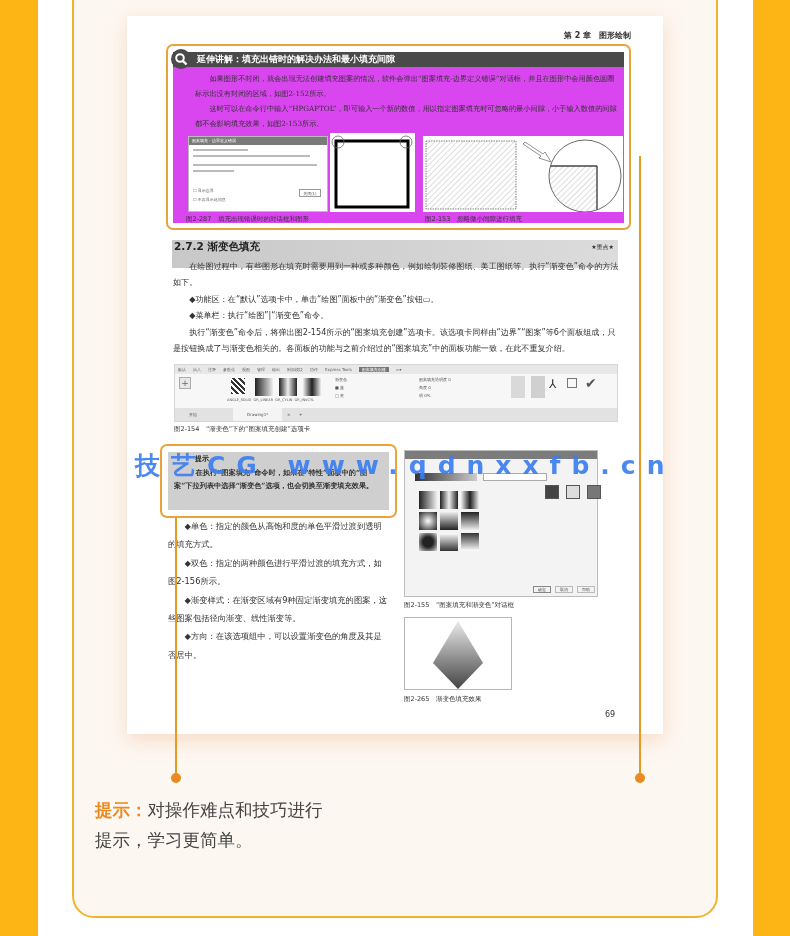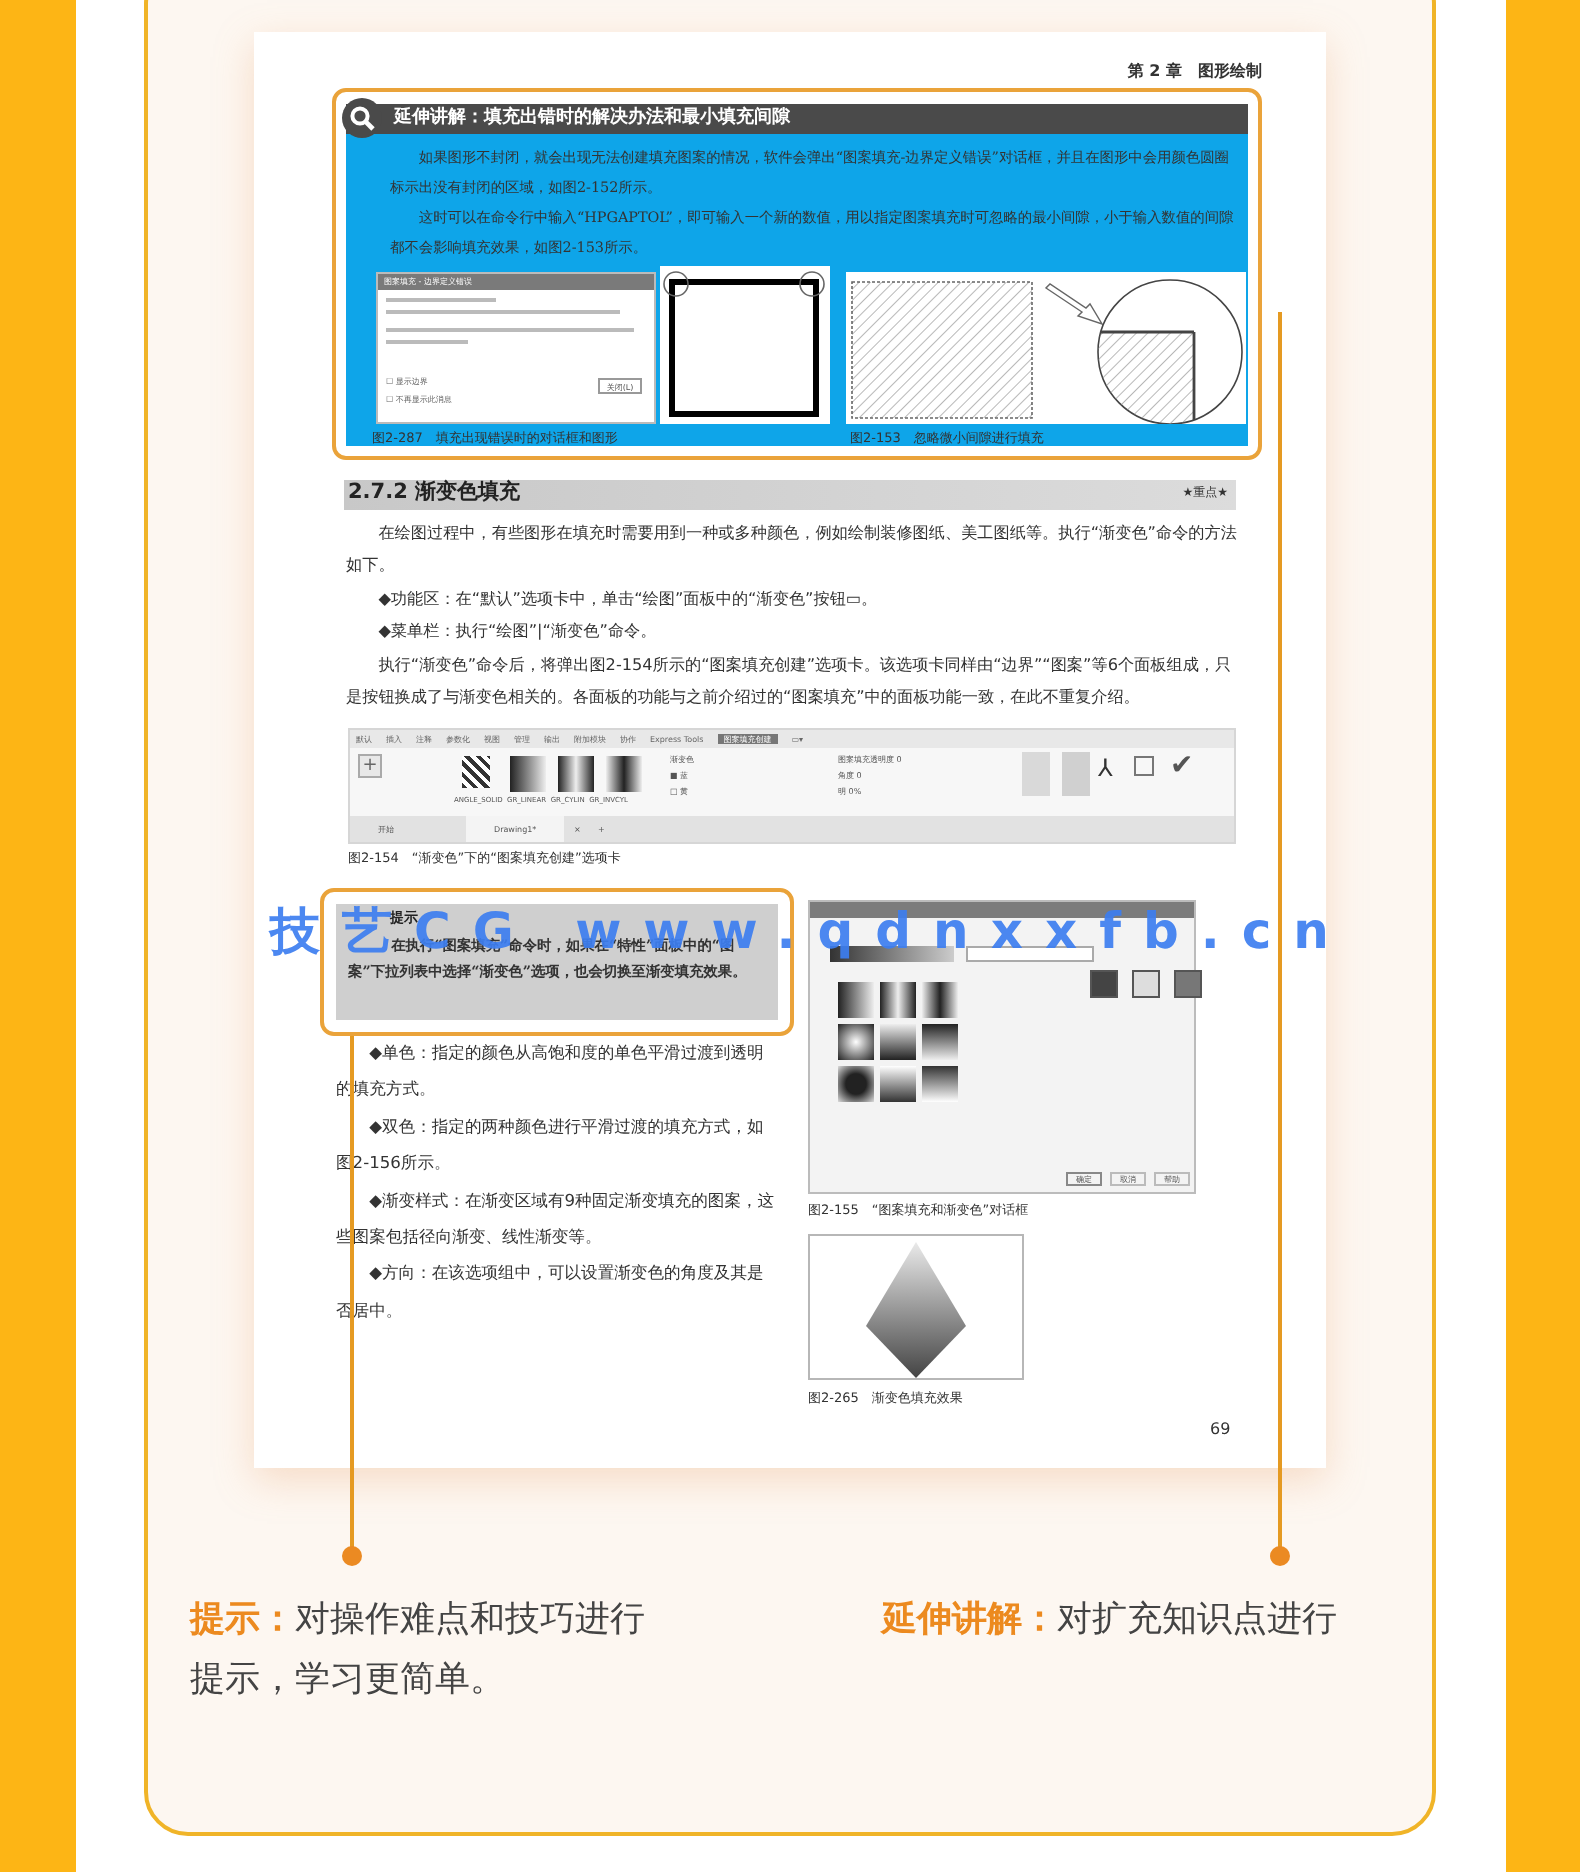--- a/index.html
+++ b/index.html
@@ -6,34 +6,34 @@
   body{width:790px;height:936px;position:relative;overflow:hidden;background:#ffffff;font-family:"DejaVu Sans","Liberation Sans",sans-serif;}
   .band{position:absolute;top:0;height:936px;background:#fdb515;}
   .band.left{left:0;width:38px;}
   .band.right{left:753px;width:37px;}
   .panel{position:absolute;left:72px;top:-20px;width:646px;height:938px;background:#fdf7f1;border:2px solid #f0b428;border-radius:22px;}
   .page{position:absolute;left:127px;top:16px;width:536px;height:718px;background:#fff;box-shadow:0 6px 18px rgba(235,170,120,.35);}
   .chap{position:absolute;right:32px;top:14px;font-size:8px;font-weight:bold;color:#333;}
   .abs{position:absolute;}
   
   .ext{position:absolute;left:166px;top:44px;width:465px;height:186px;border:2px solid #eaa33a;border-radius:7px;background:#fff;}
-  .ext-inner{position:absolute;left:5px;top:6px;right:5px;bottom:5px;background:#0ea5e9;}
+  .ext-inner{position:absolute;left:5px;top:6px;right:5px;bottom:5px;background:#d946ef;}
   .ext-head{position:absolute;left:0;top:0;right:0;height:15px;background:#4a4a4a;color:#fff;font-size:9px;font-weight:bold;line-height:15px;padding-left:24px;}
   .mag{position:absolute;left:-2px;top:-3px;width:20px;height:20px;border-radius:50%;background:#4a4a4a;}
   .mag svg{position:absolute;left:3px;top:3px;}
   .ext-text{position:absolute;left:22px;top:19px;right:6px;font-family:"DejaVu Serif",serif;font-size:7.2px;line-height:15px;color:#333;text-indent:2em;}
   .ext-text p{margin:0;}
   .fig152a{position:absolute;left:15px;top:84px;width:140px;height:76px;background:#fff;border:1px solid #bbb;}
   .dlg-title{height:8px;background:#7a7a7a;color:#fff;font-size:4px;line-height:8px;padding-left:3px;}
   .dlg-line{height:2px;background:#bbb;margin:4px 4px 0;}
   .fig152b{position:absolute;left:157px;top:81px;width:85px;height:79px;background:#fff;}
   .fig153{position:absolute;left:250px;top:84px;width:200px;height:76px;background:#fff;}
   .cap{position:absolute;font-size:6.5px;color:#333;white-space:nowrap;}
   
-  .sec-bar{position:absolute;left:172px;top:240px;width:446px;height:15px;background:linear-gradient(90deg,#c8c8c8,#dcdcdc);}
+  .sec-bar{position:absolute;left:172px;top:240px;width:446px;height:28px;background:linear-gradient(90deg,#c8c8c8,#dcdcdc);}
   .sec-title{position:absolute;left:2px;top:0;font-size:10.5px;font-weight:bold;color:#222;line-height:13px;}
   .sec-star{position:absolute;right:4px;top:0;font-size:6px;line-height:13px;color:#333;}
   .body{position:absolute;font-size:8.1px;line-height:16.4px;color:#333;}
   .body p{margin:0;}
   .ind{text-indent:2em;}
   
   .ribbon{position:absolute;left:174px;top:364px;width:444px;height:58px;background:#f0f0f0;border:1px solid #d6d6d6;}
   .rib-tabs{height:9px;background:#e8e8e8;font-size:4px;color:#666;line-height:9px;padding-left:3px;white-space:nowrap;overflow:hidden;}
   .rib-tabs span{margin-right:7px;}
   .rib-tabs .act{background:#777;color:#fff;padding:0 3px;}
@@ -241,14 +241,13 @@
 <div class="vline" style="left:639px;top:156px;height:620px"></div>
 <div class="dot" style="left:635px;top:773px"></div>
 
 <div class="watermark">技艺CG www.qdnxxfb.cn</div>
 
 <div class="legend" style="left:95px;top:795px">
   <div><span class="kw">提示：</span><span>对操作难点和技巧进行</span></div>
   <div>提示，学习更简单。</div>
 </div>
 <div class="legend" style="left:441px;top:795px">
-  <div><span class="kw">延伸讲解：</span><span>对扩充知识点进行</span></div>
 </div>
 
 </body></html>

